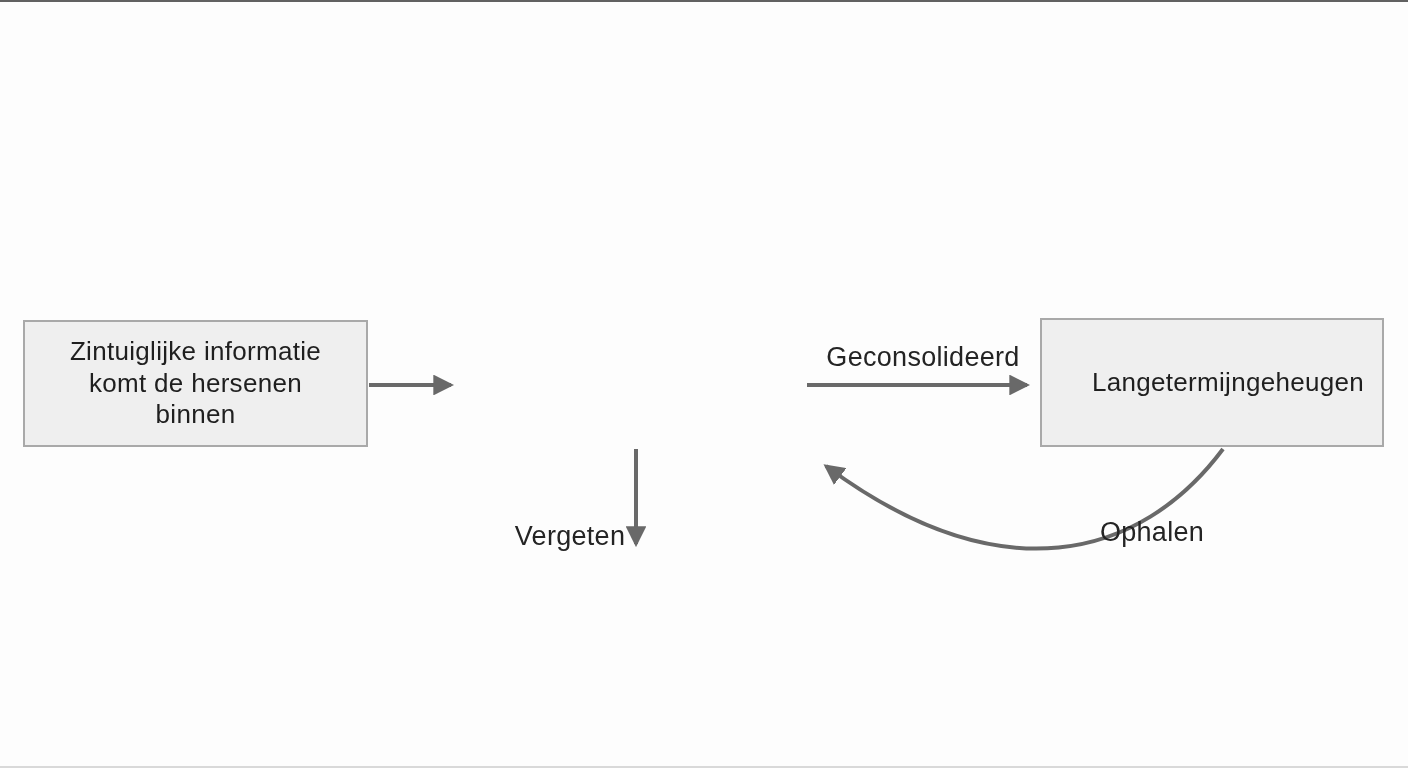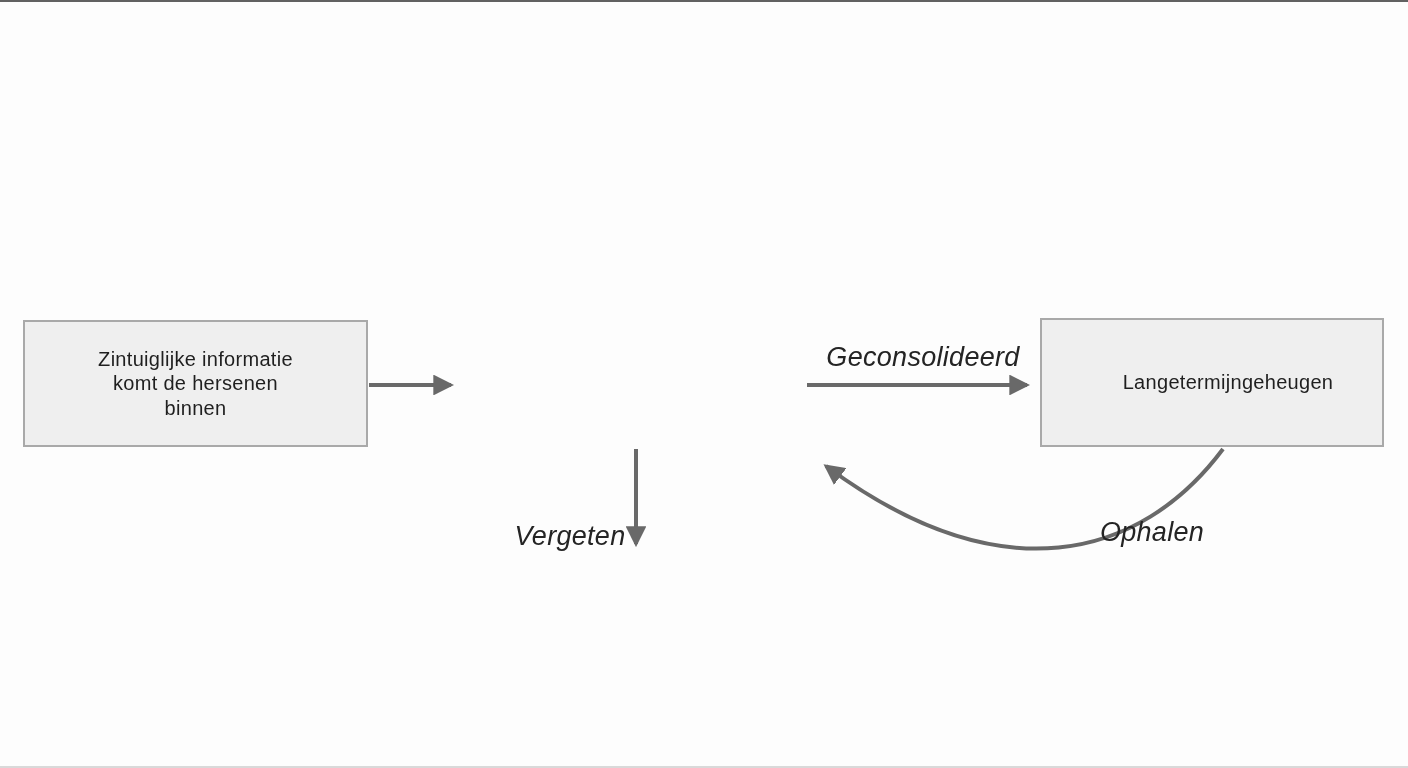--- a/index.html
+++ b/index.html
@@ -36,35 +36,34 @@
     position: absolute;
     box-sizing: border-box;
     background: #efefef;
     border: 2px solid #a9a9a9;
     display: flex;
     flex-direction: column;
     align-items: center;
     justify-content: center;
     text-align: center;
     color: #1f1f1f;
-    font-size: 20px;
+    font-size: 26px;
     line-height: 1.22;
     letter-spacing: 0.3px;
   }
   .node-sensory { left: 23px;   top: 320px; width: 345px; height: 127px; }
   .node-short   { left: 464px;  top: 318px; width: 342px; height: 129px; }
   .node-long    { left: 1040px; top: 318px; width: 344px; height: 129px; padding-left: 32px; }
   .edge-label {
     position: absolute;
     transform: translate(-50%, -50%);
     color: #242424;
     font-size: 27px;
     letter-spacing: 0.3px;
     white-space: nowrap;
-    font-style: italic;
   }
   .label-geconsolideerd { left: 923px;  top: 357px; }
   .label-vergeten       { left: 570px;  top: 488px; margin-top: 48px; }
   .label-ophalen        { left: 1152px; top: 532px; }
 </style>
 </head>
 <body>
 
 <div class="canvas">
 

